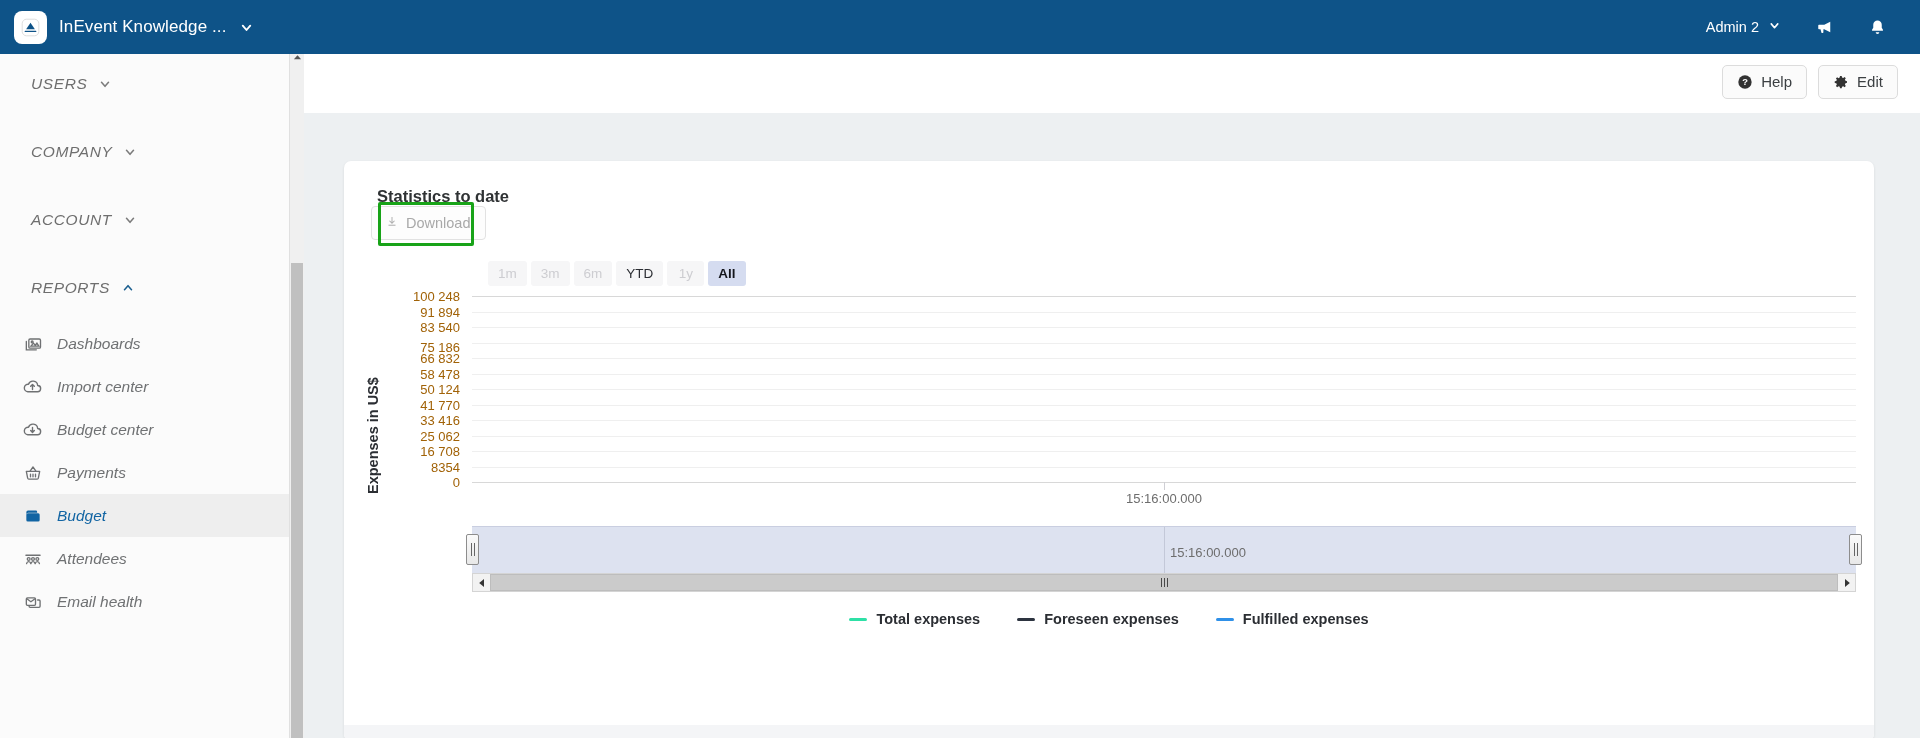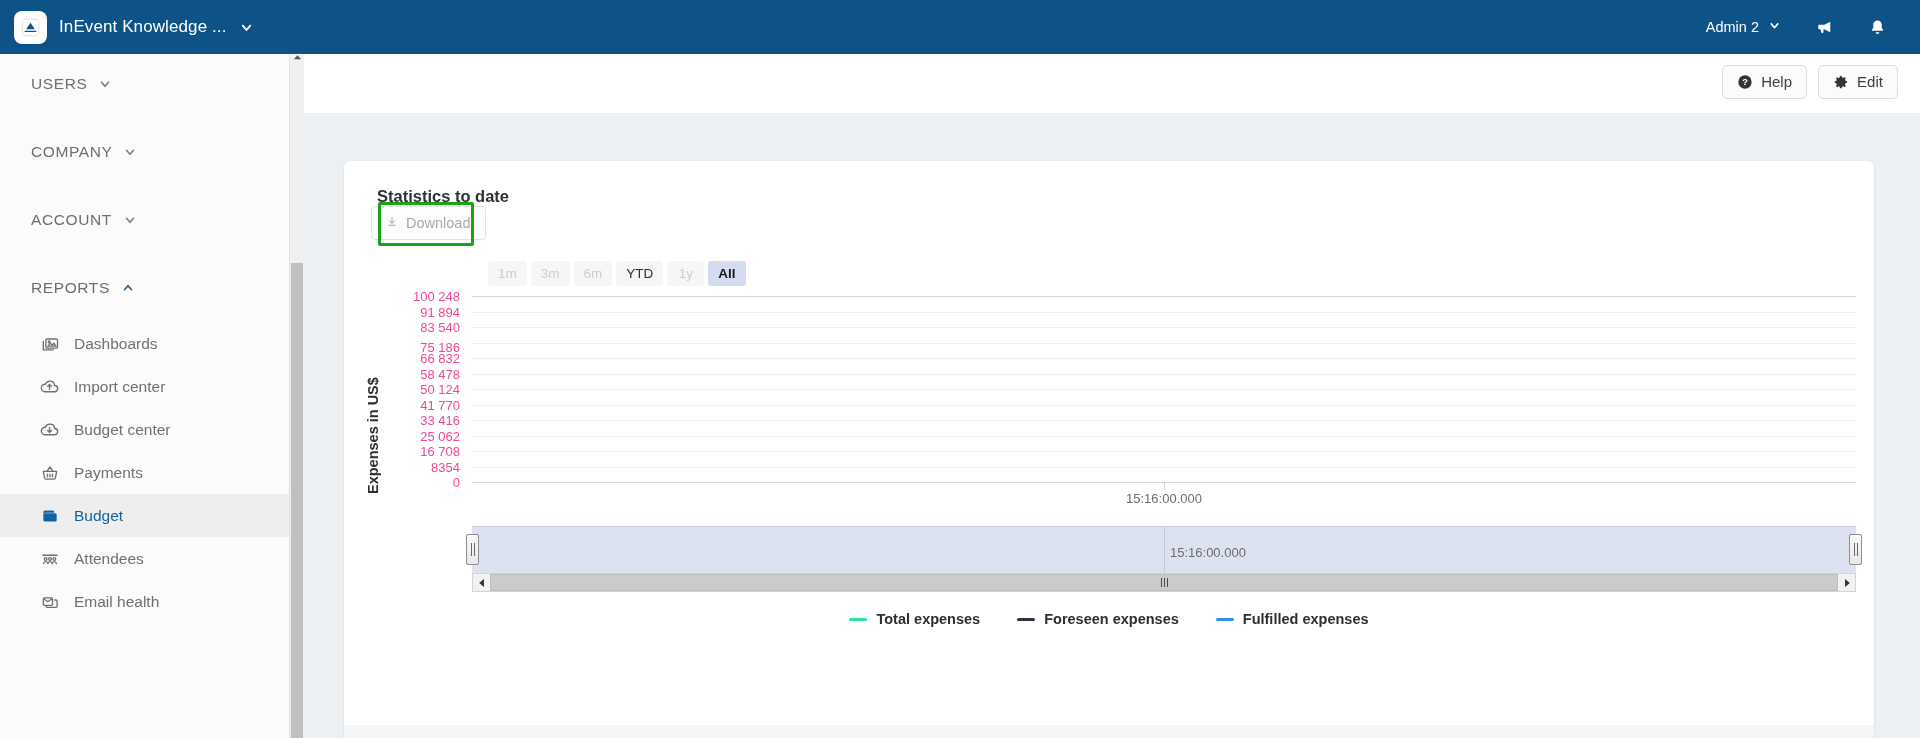--- a/index.html
+++ b/index.html
@@ -55,33 +55,34 @@
   }
 
   
   .sidebar {
     position: absolute; top: 50px; left: 0;
     width: 298px; height: 688px;
     background: #fbfbfb;
     border-right: 4px solid #eab308;
     overflow: hidden;
     z-index: 30;
+    font-style: italic;
   }
   .sb-inner { padding-top: 0px; }
   .sb-section {
     height: 68px; display: flex; align-items: center;
     padding-left: 31px; gap: 11px;
     color: #6e6e6e; font-size: 15.5px; letter-spacing: .6px;
     cursor: default;
   }
   .sb-section .sec-chev { display: flex; align-items: center; color: #7b7b7b; }
   .sb-section.expanded .sec-chev { color: #1b5f8f; }
   .sb-item {
     height: 43px; display: flex; align-items: center;
-    padding-left: 39px; gap: 14px;
+    padding-left: 22px; gap: 14px;
     color: #6f7173; font-size: 15.5px;
   }
   .sb-item .sb-ico {
     width: 21px; height: 21px; flex: none;
     display: flex; align-items: center; justify-content: center;
     color: #6f7173;
   }
   .sb-item.active {
     background: #eeeeee;
     color: #1164a3;
@@ -199,21 +200,21 @@
     font-size: 14.5px; font-weight: bold; color: #2b2e33;
     writing-mode: vertical-rl; transform: rotate(180deg);
     white-space: nowrap;
   }
   .y-labels {
     position: absolute; left: 24px; top: 0;
     width: 76px;
   }
   .y-lab {
     position: absolute; right: 0;
-    font-size: 13px; color: #ec4899;
+    font-size: 13px; color: #a16207;
     transform: translateY(-50%);
     white-space: nowrap;
   }
   .plot {
     position: absolute; left: 112px; top: 0; right: 2px;
     height: 186px;
   }
   .gridline {
     position: absolute; left: 0; right: 0;
     height: 1px; background: #efefef;

